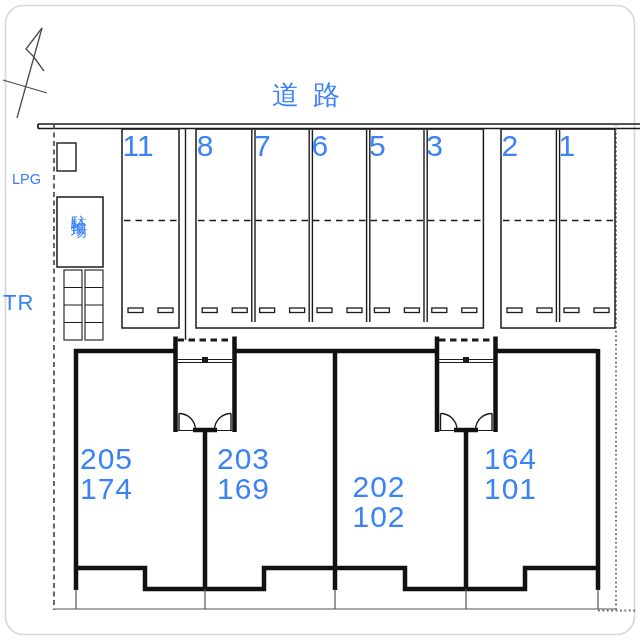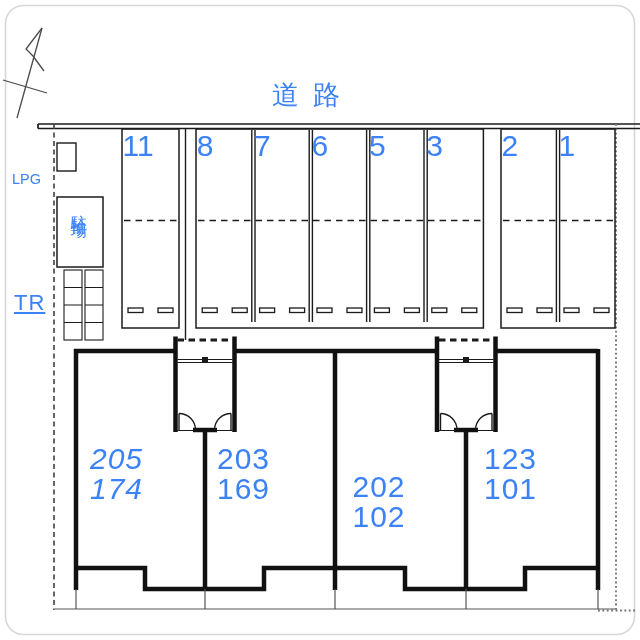--- a/index.html
+++ b/index.html
@@ -155,41 +155,41 @@
       <path d="M598,589 V609"></path>
     </g>
   </svg>
 
   <div class="label road-label" style="left:272px;top:77px;width:110px;">道路</div>
 
   <div class="label small-label" style="left:12px;top:150px;width:40px;margin-top:21px;">LPG</div>
 
   <div class="label vertical-label" style="left:70px;top:202px;height:62px;">駐輪場</div>
 
-  <div class="label tr-label" style="left:14px;top:290px;width:42px;text-decoration:underline;">TR</div>
+  <div class="label tr-label" style="left:3px;top:290px;width:42px;">TR</div>
 
   <div class="label spot-number" style="left:122.5px;">11</div>
   <div class="label spot-number" style="left:196.7px;">8</div>
   <div class="label spot-number" style="left:254.1px;">7</div>
   <div class="label spot-number" style="left:311.5px;">6</div>
   <div class="label spot-number" style="left:368.9px;">5</div>
   <div class="label spot-number" style="left:426.3px;">3</div>
   <div class="label spot-number" style="left:501.5px;">2</div>
   <div class="label spot-number" style="left:558.5px;">1</div>
 
-  <div class="label unit-label" style="left:90px;font-style:italic;">
+  <div class="label unit-label" style="left:80px;">
     <div>205</div>
     <div>174</div>
   </div>
   <div class="label unit-label" style="left:217px;">
     <div>203</div>
     <div>169</div>
   </div>
   <div class="label unit-label" style="left:352.5px;margin-top:28px;">
     <div>202</div>
     <div>102</div>
   </div>
   <div class="label unit-label" style="left:484px;">
-    <div>123</div>
+    <div>164</div>
     <div>101</div>
   </div>
 
 </div>
 
 </body></html>

